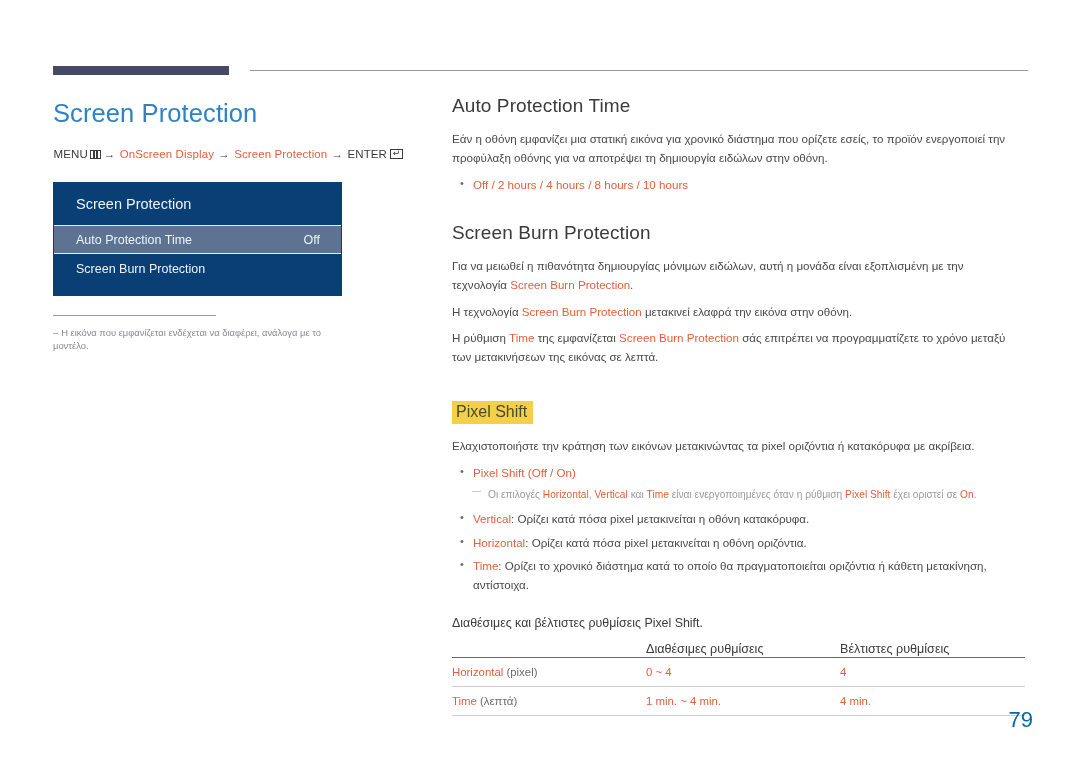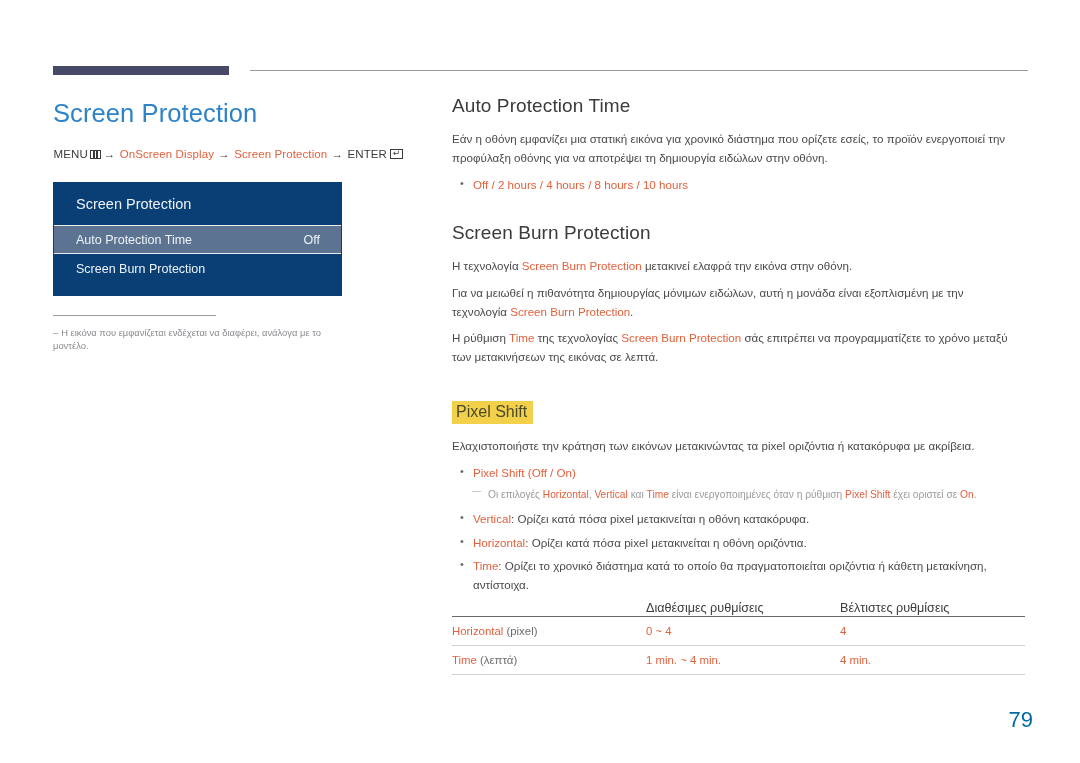--- a/index.html
+++ b/index.html
@@ -288,42 +288,43 @@
 <div class="right-col">
 
   <h2 class="sec">Auto Protection Time</h2>
   <p class="body">Εάν η οθόνη εμφανίζει μια στατική εικόνα για χρονικό διάστημα που ορίζετε εσείς, το προϊόν ενεργοποιεί την προφύλαξη οθόνης για να αποτρέψει τη δημιουργία ειδώλων στην οθόνη.</p>
   <ul class="bullets">
     <li><span class="o">Off / 2 hours / 4 hours / 8 hours / 10 hours</span></li>
   </ul>
 
   <h2 class="sec second">Screen Burn Protection</h2>
 
+  <p class="body"><span>Για να μειωθεί η πιθανότητα δημιουργίας μόνιμων ειδώλων, αυτή η μονάδα είναι εξοπλισμένη με την τεχνολογία </span><span class="o">Screen Burn Protection</span><span>.</span></p>
+
   <p class="body"><span>Η τεχνολογία </span><span class="o">Screen Burn Protection</span><span> μετακινεί ελαφρά την εικόνα στην οθόνη.</span></p>
 
-  <p class="body"><span>Για να μειωθεί η πιθανότητα δημιουργίας μόνιμων ειδώλων, αυτή η μονάδα είναι εξοπλισμένη με την τεχνολογία </span><span class="o">Screen Burn Protection</span><span>.</span></p>
-
-  <p class="body"><span>Η ρύθμιση </span><span class="o">Time</span><span> της τεχνολογίας </span><span class="o">Screen Burn Protection</span><span> σάς επιτρέπει να προγραμματίζετε το χρόνο μεταξύ των μετακινήσεων της εικόνας σε λεπτά.</span></p>
+  <p class="body"><span>Η ρύθμιση </span><span class="o">Time</span><span> της εμφανίζεται </span><span class="o">Screen Burn Protection</span><span> σάς επιτρέπει να προγραμματίζετε το χρόνο μεταξύ των μετακινήσεων της εικόνας σε λεπτά.</span></p>
 
   <div class="hl-head">Pixel Shift</div>
 
   <p class="body">Ελαχιστοποιήστε την κράτηση των εικόνων μετακινώντας τα pixel οριζόντια ή κατακόρυφα με ακρίβεια.</p>
 
   <ul class="bullets">
     <li><span class="o">Pixel Shift</span><span class="o"> (Off / On)</span></li>
   </ul>
 
   <div class="subnote"><span>Οι επιλογές </span><span class="o">Horizontal</span><span>, </span><span class="o">Vertical</span><span> και </span><span class="o">Time</span><span> είναι ενεργοποιημένες όταν η ρύθμιση </span><span class="o">Pixel Shift</span><span> έχει οριστεί σε </span><span class="o">On</span><span>.</span></div>
 
   <ul class="bullets">
     <li><span class="o">Vertical</span><span>: Ορίζει κατά πόσα pixel μετακινείται η οθόνη κατακόρυφα.</span></li>
     <li><span class="o">Horizontal</span><span>: Ορίζει κατά πόσα pixel μετακινείται η οθόνη οριζόντια.</span></li>
     <li><span class="o">Time</span><span>: Ορίζει το χρονικό διάστημα κατά το οποίο θα πραγματοποιείται οριζόντια ή κάθετη μετακίνηση, αντίστοιχα.</span></li>
   </ul>
 
+  <div class="tbl-caption">Διαθέσιμες και βέλτιστες ρυθμίσεις Pixel Shift.</div>
 
   <table class="settings">
     <thead>
       <tr>
         <th class="c0"></th>
         <th class="c1">Διαθέσιμες ρυθμίσεις</th>
         <th>Βέλτιστες ρυθμίσεις</th>
       </tr>
     </thead>
     <tbody>

